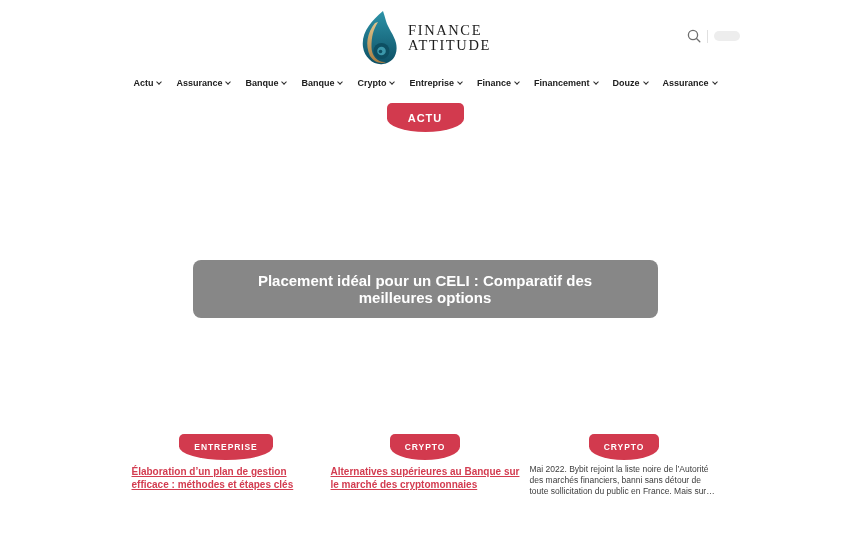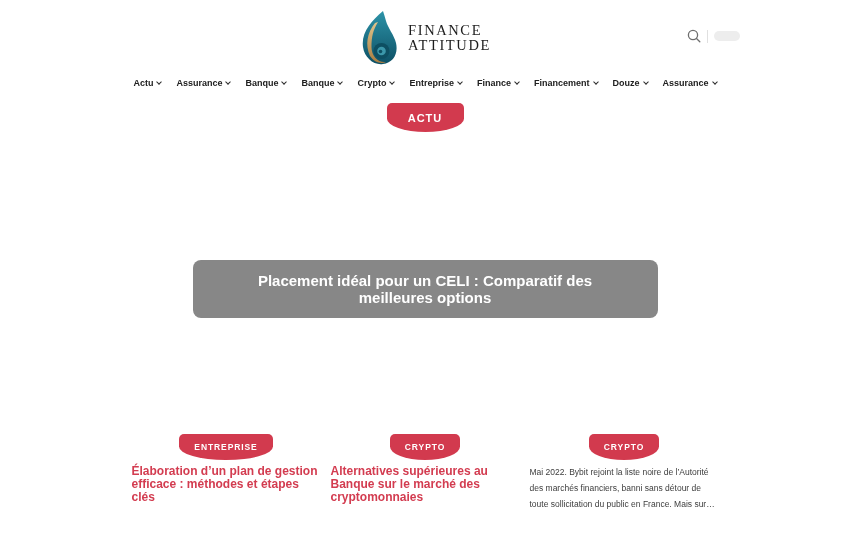--- a/index.html
+++ b/index.html
@@ -76,25 +76,25 @@
   .cat-badge {
     margin: 0 auto; height: 26px; width: max-content;
     padding: 0 15px;
     display: flex; align-items: center; justify-content: center;
     color: #fff; font-size: 8.5px; font-weight: 700; letter-spacing: 0.9px;
     border-radius: 5px 5px 50% 50% / 5px 5px 52% 52%;
     cursor: pointer;
   }
   .article-title {
     margin-top: 5px;
-    font-size: 12px; font-weight: 700; line-height: 13px;
+    font-size: 10px; font-weight: 700; line-height: 13px; text-decoration: underline;
   }
   .article-excerpt {
     margin-top: 4px;
-    font-size: 8.5px; line-height: 16px; color: #3d3d3d;
+    font-size: 8.5px; line-height: 11px; color: #3d3d3d;
   }
 </style>
 </head>
 <body>
 
 <header class="site-header">
   <a class="logo">
     <svg class="logo-icon" viewBox="0 0 40 54">
       <defs>
         <linearGradient id="tealGrad" x1="0" y1="0" x2="0" y2="1">

